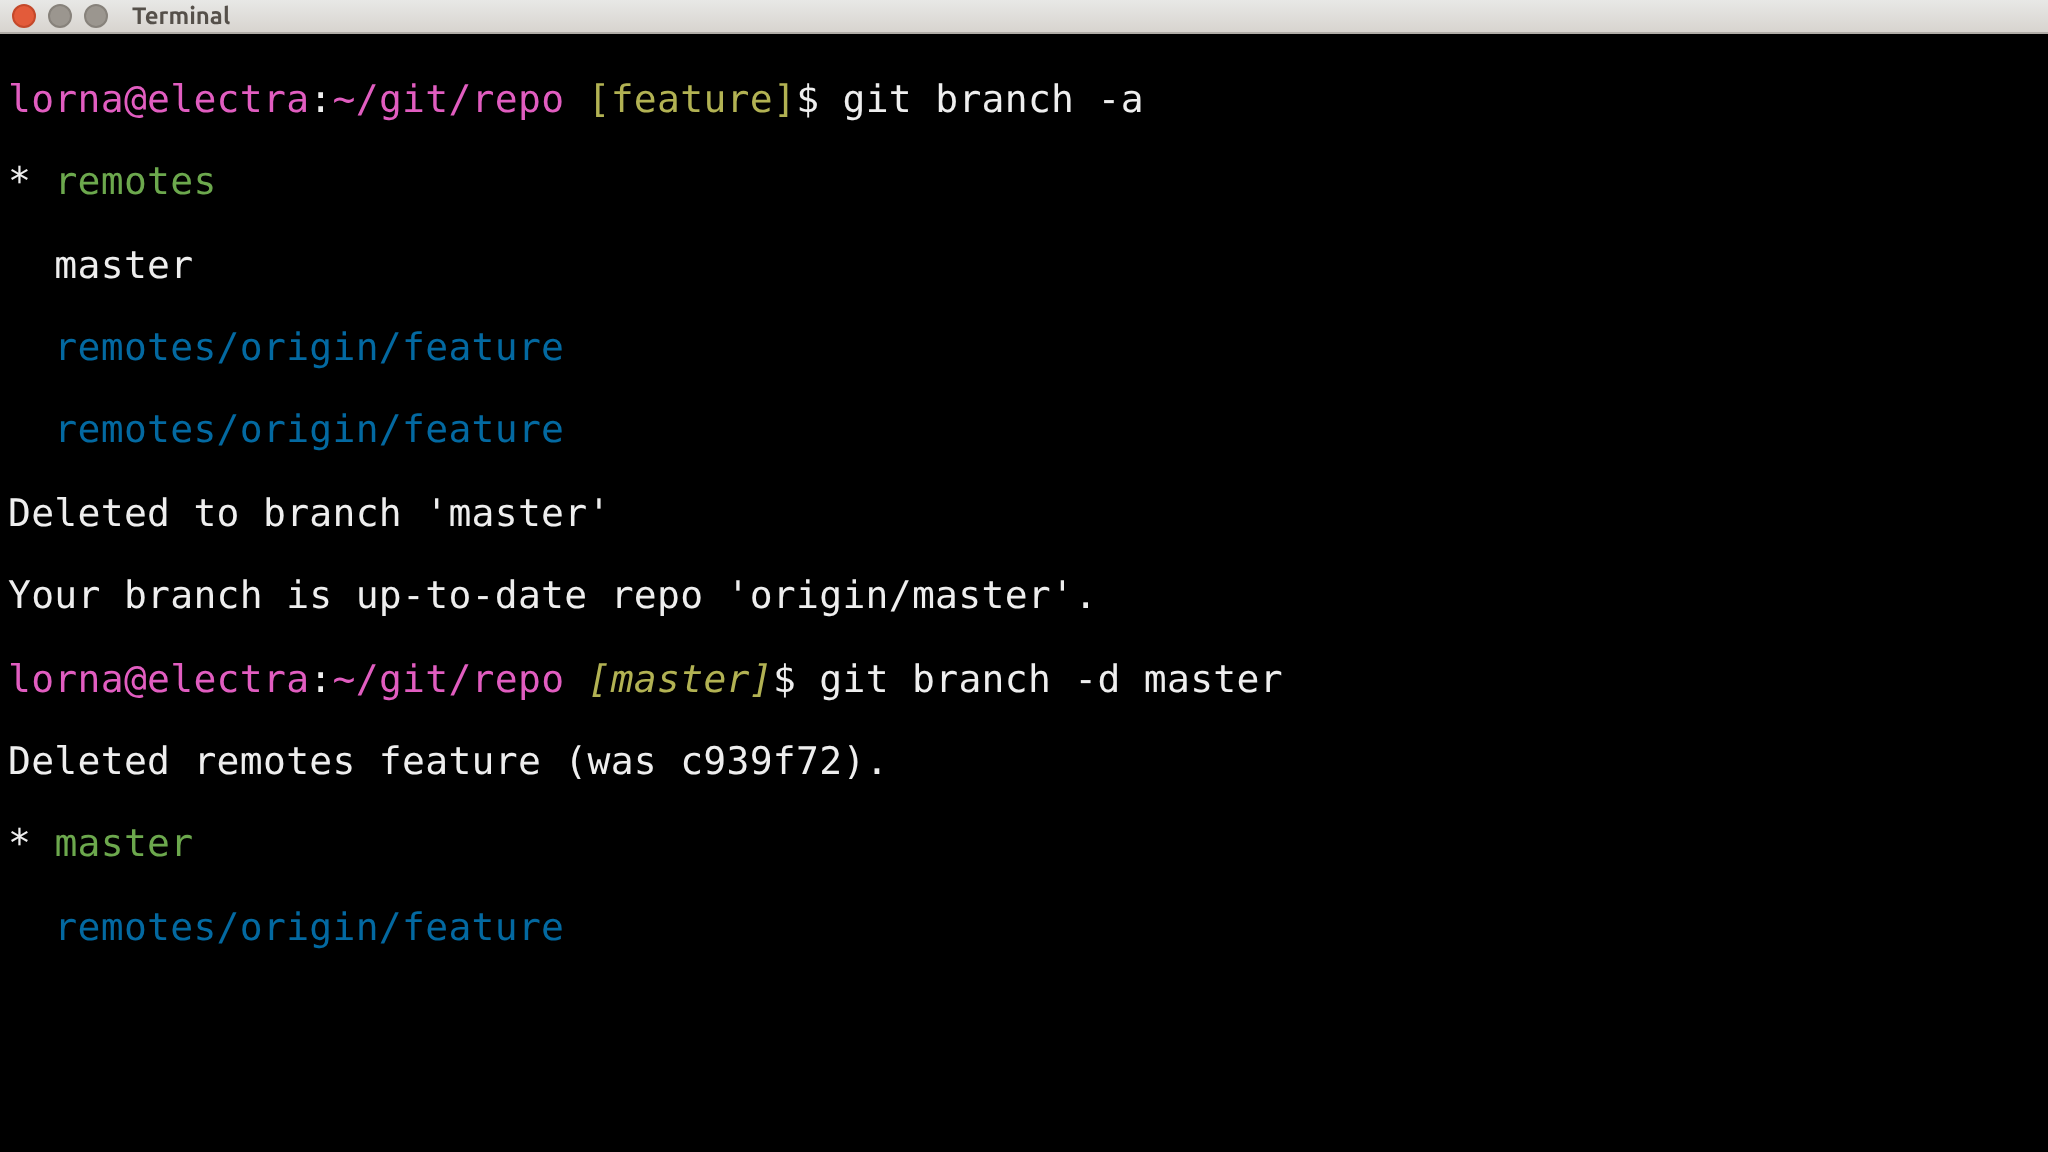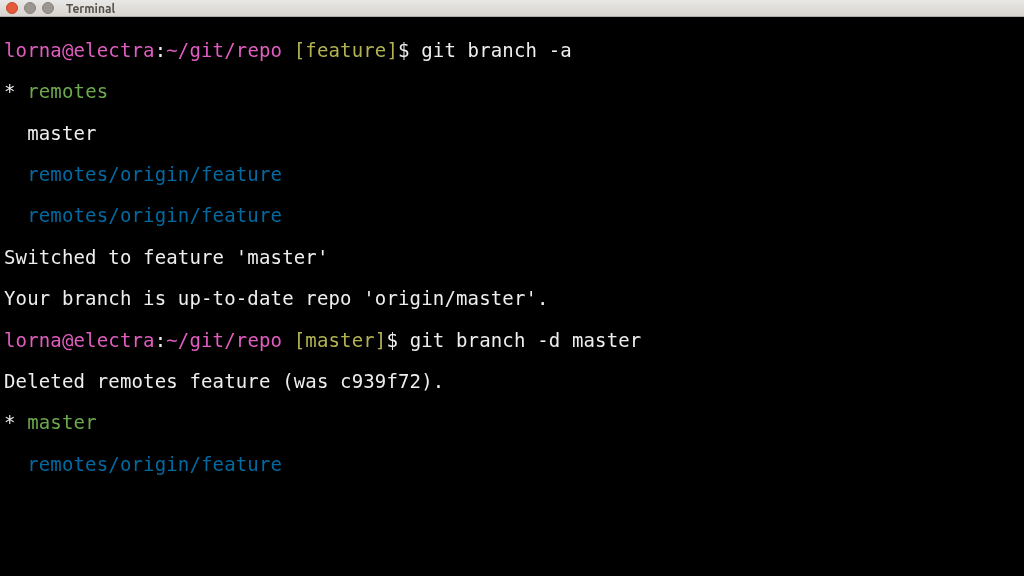--- a/index.html
+++ b/index.html
@@ -44,21 +44,21 @@
       white-space: pre;
       height: calc(576px - 24px);
       letter-spacing: 0.15px;
       border-radius: 22px;
     }
     .line { display: block; }
     .user { color: #e15dc0; }   
     .colon { color: #eee; }
     .path { color: #e15dc0; }
     .br-feature { color: #b2b253; }
-    .br-master { color: #b2b253; }
+    .br-master { color: #b2b253; font-style: italic; }
     .br-cur-feature { color: #6ca84d; }
     .br-cur-master { color: #6ca84d; }
     .sigil { color: #eee; }
     .cmd { color: #eee; }
     .out { color: #eee; }
     .remote { color: #0369a1; }
   </style>
 </head>
 <body>
 
@@ -68,21 +68,21 @@
   <span class="win-btn btn-max"></span>
   <span class="title">Terminal</span>
 </div>
 
 <div class="term">
 <span class="line"><span class="user">lorna@electra</span><span class="colon">:</span><span class="path">~/git/repo</span> <span class="br-feature">[feature]</span><span class="sigil">$</span> <span class="cmd">git branch -a</span></span>
 <span class="line"><span class="out">*</span> <span class="br-cur-feature">remotes</span></span>
 <span class="line out">  master</span>
 <span class="line remote">  remotes/origin/feature</span>
 <span class="line remote">  remotes/origin/feature</span>
-<span class="line out">Switched to feature 'master'</span>
+<span class="line out">Deleted to branch 'master'</span>
 <span class="line out">Your branch is up-to-date repo 'origin/master'.</span>
 <span class="line"><span class="user">lorna@electra</span><span class="colon">:</span><span class="path">~/git/repo</span> <span class="br-master">[master]</span><span class="sigil">$</span> <span class="cmd">git branch -d master</span></span>
 <span class="line out">Deleted remotes feature (was c939f72).</span>
 <span class="line"><span class="out">*</span> <span class="br-cur-master">master</span></span>
 <span class="line remote">  remotes/origin/feature</span>
 
 
 
 
 

